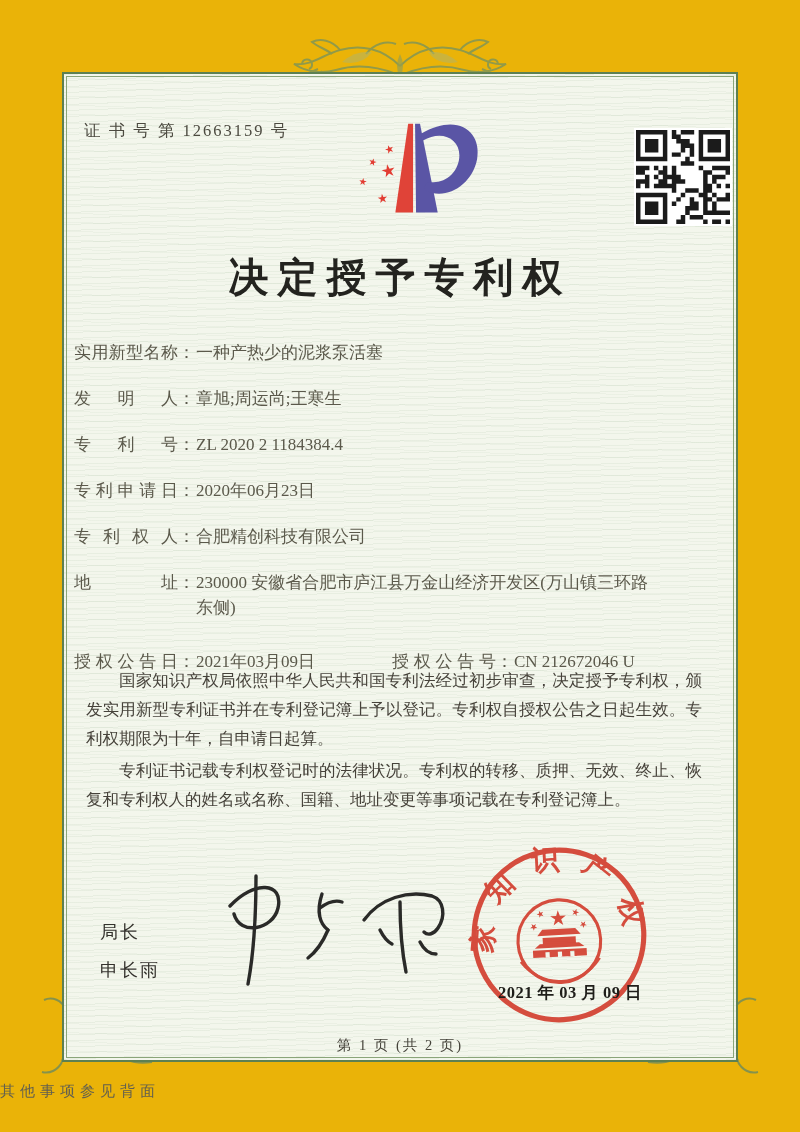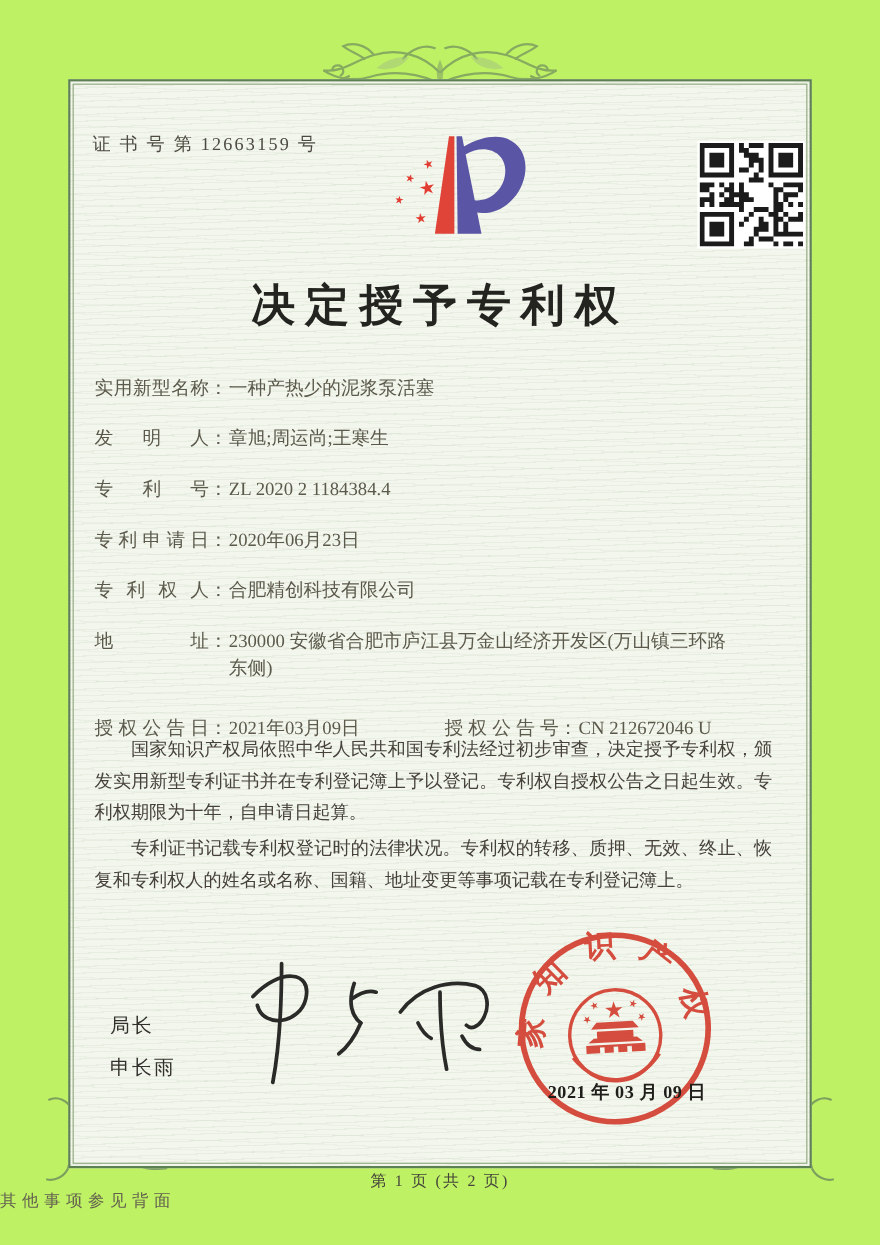--- a/index.html
+++ b/index.html
@@ -1,49 +1,49 @@
 <!DOCTYPE html>
 <html><head>
 <meta charset="utf-8">
 <style>
   html,body{margin:0;padding:0;background:#ffffff;}
-  .page{position:relative;width:800px;height:1132px;background:#bef264;overflow:hidden;
+  .page{position:relative;width:800px;height:1132px;background:#eab308;overflow:hidden;
         font-family:"Liberation Serif","DejaVu Serif",serif;}
   
   .cert{position:absolute;left:62px;top:72px;width:676px;height:990px;box-sizing:border-box;
         border:2.5px solid #5d8052;background-color:#f3f6ec;
         background-image:
           repeating-linear-gradient(178deg, rgba(130,165,125,0.10) 0 1px, rgba(0,0,0,0) 1px 6px),
           repeating-linear-gradient(2deg,   rgba(130,165,125,0.07) 0 1px, rgba(0,0,0,0) 1px 9px);}
   .cert::after{content:"";position:absolute;inset:2px;border:1px solid #8aa579;pointer-events:none;}
   .abs{position:absolute;}
   .cert-no{left:20px;top:46px;font-size:16.5px;letter-spacing:2px;color:#4c4a40;}
   .logo{left:276px;top:36px;width:158px;height:128px;}
   .qr{left:570px;top:54px;width:94px;height:94px;background:#fff;padding:2px;}
   .title{left:0;top:176px;width:100%;text-align:center;font-size:40px;font-weight:700;
          letter-spacing:9px;color:#23231f;}
-  .fields{left:22px;top:266px;width:574px;color:#5b594b;font-size:17px;}
+  .fields{left:10px;top:266px;width:574px;color:#5b594b;font-size:17px;}
   .frow{display:flex;margin-bottom:21px;line-height:25px;}
   .flabel{flex:0 0 104px;text-align:justify;text-align-last:justify;white-space:nowrap;}
   .fcolon{flex:0 0 18px;}
   .fvalue{flex:1;}
   .grow{display:flex;line-height:25px;margin-top:29px;}
   .gpair{display:flex;}
   .gpair1{flex:0 0 318px;}
   .paras{left:22px;top:592px;width:616px;font-size:16.5px;line-height:29px;color:#46423a;
          text-align:justify;}
   .paras p{margin:0 0 3px 0;text-indent:2em;}
   .sig-title{left:36px;top:846px;font-size:18px;color:#33312c;letter-spacing:2px;}
   .sig-name{left:36px;top:884px;font-size:18px;color:#33312c;letter-spacing:2px;text-align:center;}
   .sig-svg{left:140px;top:798px;width:250px;height:118px;}
   .seal{left:404px;top:770px;width:182px;height:182px;opacity:.9;transform:rotate(-3deg);}
   .seal-date{left:418px;top:908px;width:176px;text-align:center;font-size:16.5px;font-weight:700;
              color:#1f1e1a;letter-spacing:.5px;}
   .footer-page{left:0;top:962px;width:100%;text-align:center;font-size:14.5px;color:#45433a;
-               letter-spacing:2px;margin-top:28px;}
+               letter-spacing:2px;}
   .back-note{left:0;top:1082px;width:100%;font-size:15px;color:#63604f;
              letter-spacing:5px;}
   
   .orn{position:absolute;pointer-events:none;}
   .orn-top{left:282px;top:14px;width:236px;height:100px;}
   .orn-bl{left:40px;top:992px;width:118px;height:118px;transform:scaleX(-1);}
   .orn-br{left:642px;top:992px;width:118px;height:118px;}
 </style>
 </head>
 <body>

